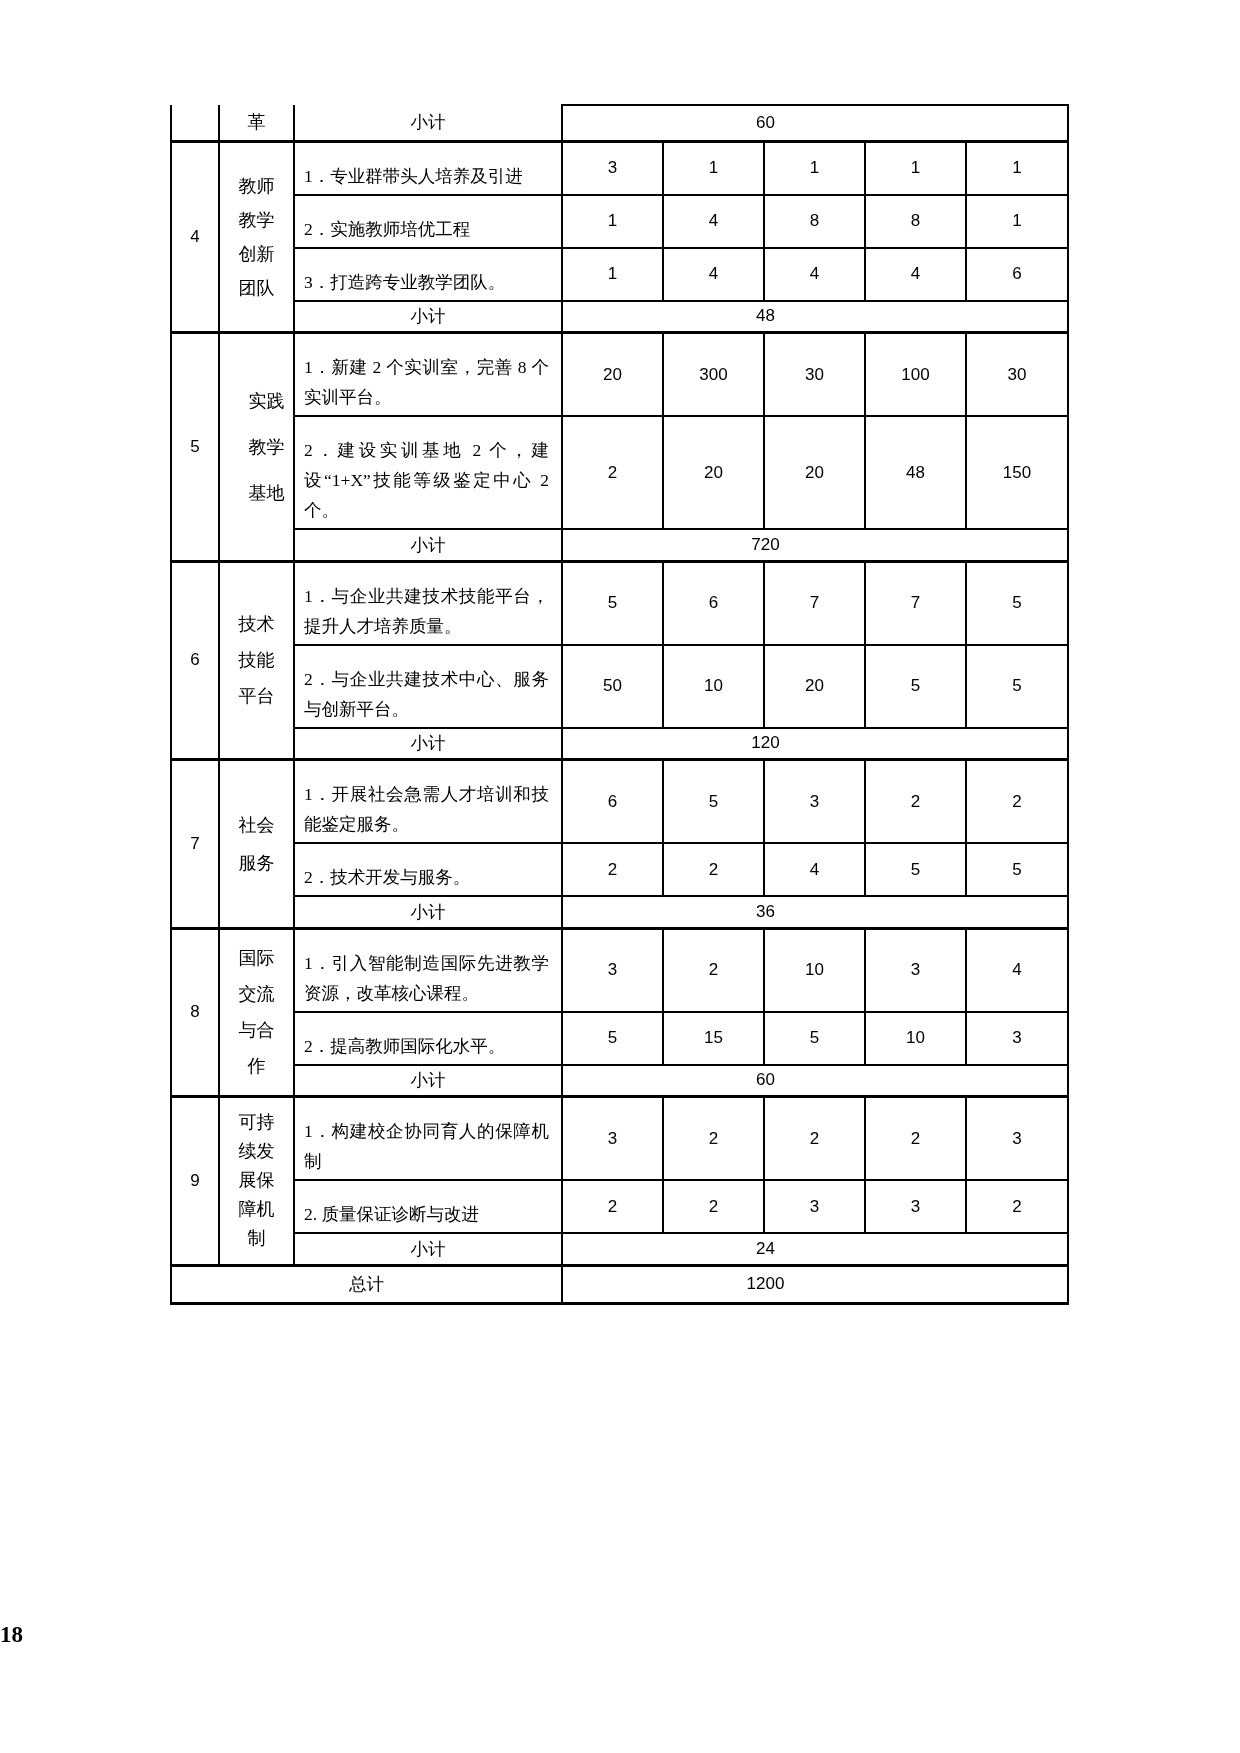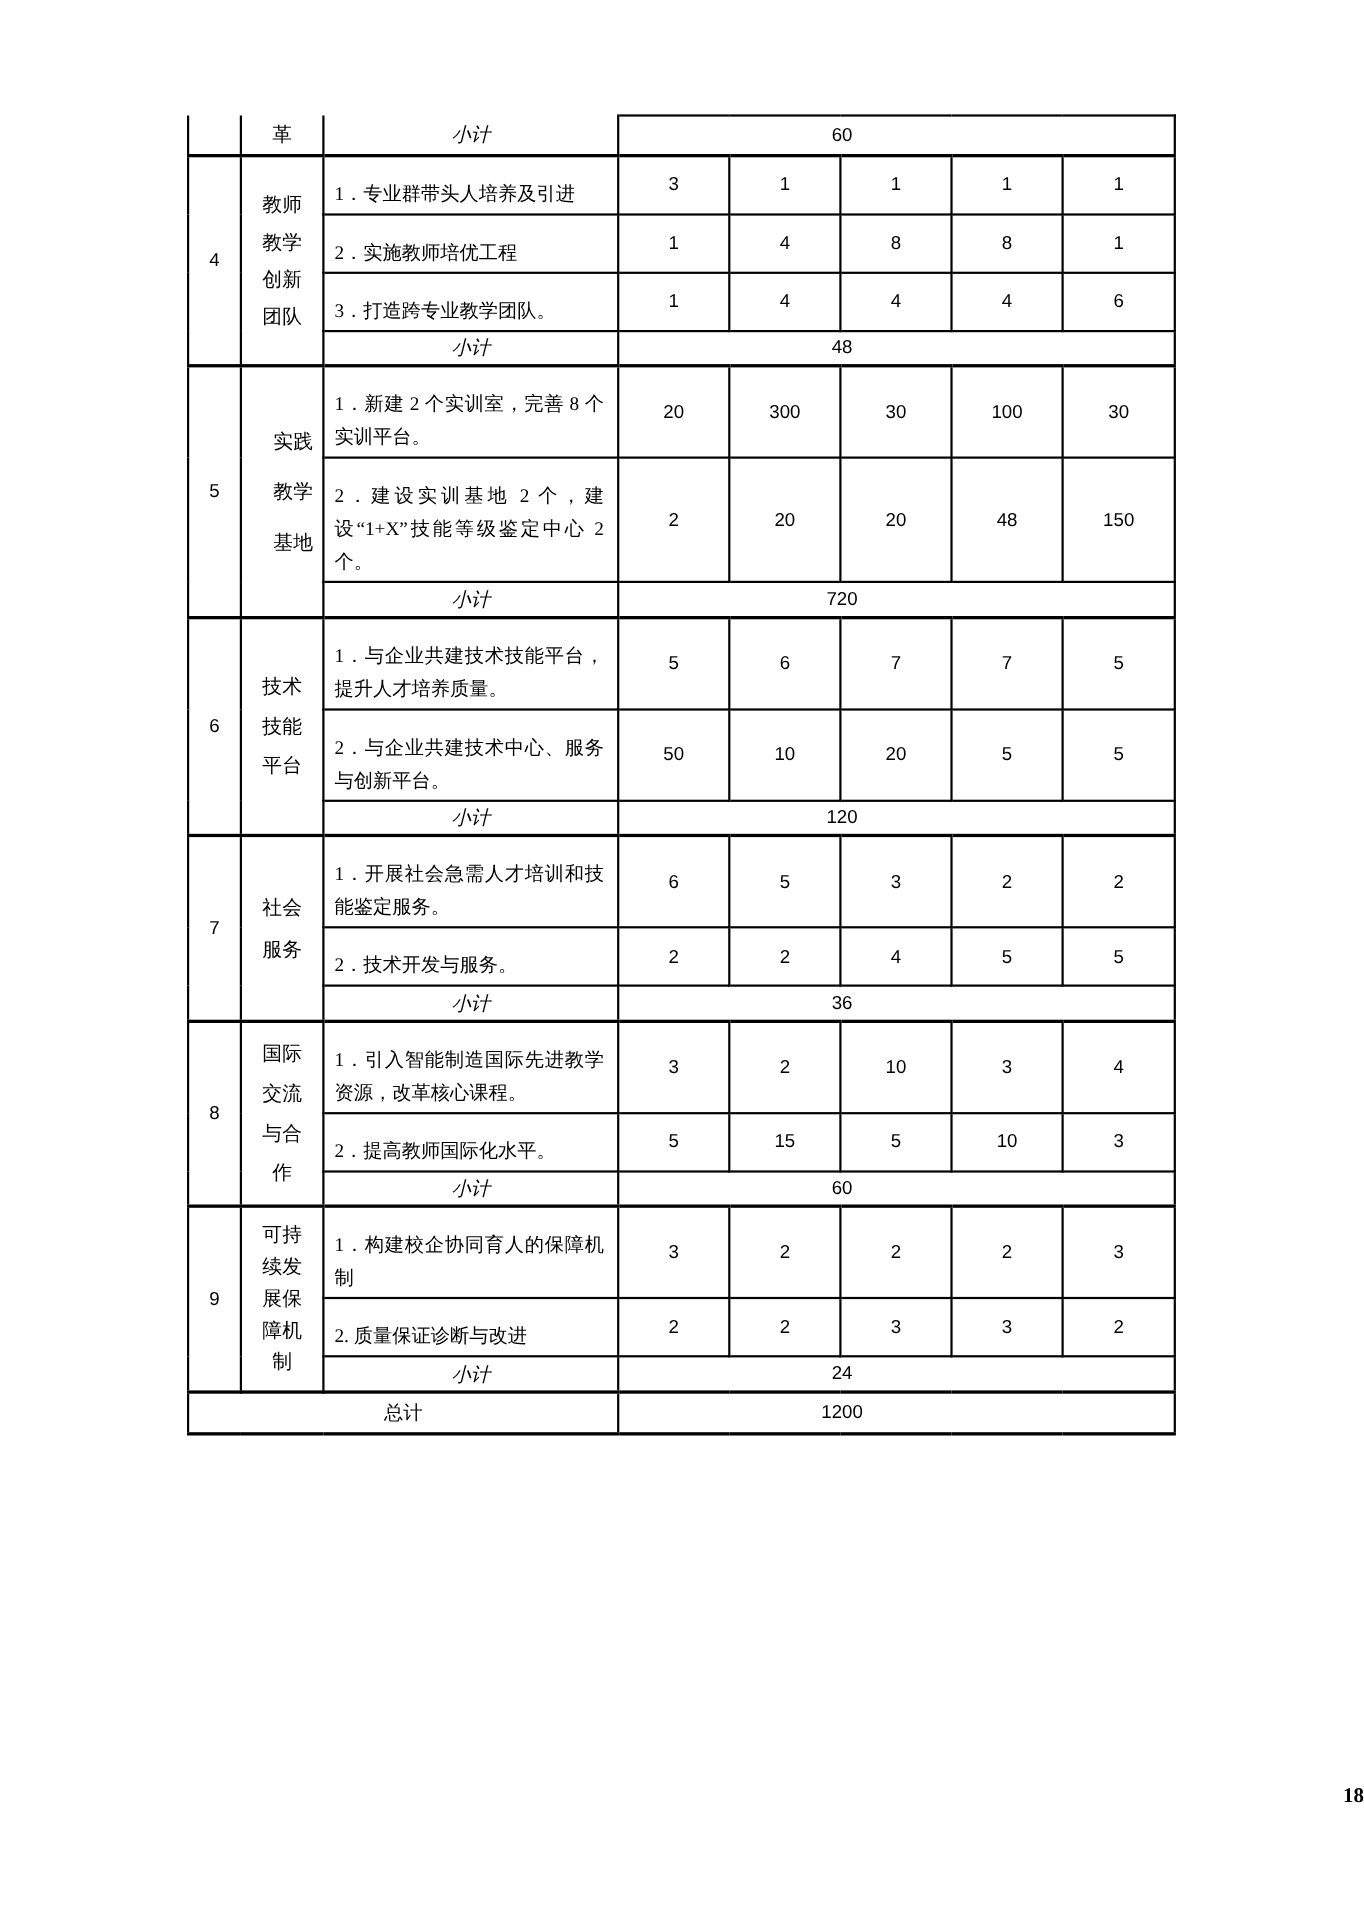--- a/index.html
+++ b/index.html
@@ -46,21 +46,21 @@
     text-align: justify;
     padding: 18px 12px 3px 9px;
     font-size: 17.5px;
     line-height: 30px;
   }
   .val {
     text-align: center;
     font-family: "Liberation Sans", "DejaVu Sans", sans-serif;
     font-size: 17px;
   }
-  .sub-label { text-align: center; font-size: 17.5px; font-style: italic; }
+  .sub-label { text-align: center; font-size: 17.5px; }
   .sub-val {
     text-align: center;
     padding-right: 99px;   
     font-family: "Liberation Sans", "DejaVu Sans", sans-serif;
     font-size: 17px;
   }
   .total-label { text-align: center; font-size: 17.5px; }
 
   
   tr.h36 { height: 36px; }
@@ -70,23 +70,23 @@
   tr.h94 { height: 94px; margin-top: 48px; }
   tr.h64 { height: 64px; }
   tr.h40 { height: 37px; }
   tr.h54 { height: 36px; }
   tr.h52 { height: 52px; }
 
   .page-number {
     position: absolute;
     top: 1622px; left: 0;
     width: 100%;
-    text-align: right;
+    text-align: left;
     font-weight: bold;
-    font-size: 19px;
+    font-size: 23px;
     font-family: "Liberation Serif", "DejaVu Serif", serif;
   }
 </style>
 </head>
 <body>
 
 <table class="budget">
   <colgroup>
     <col style="width:48px">
       <col style="width:75px">

